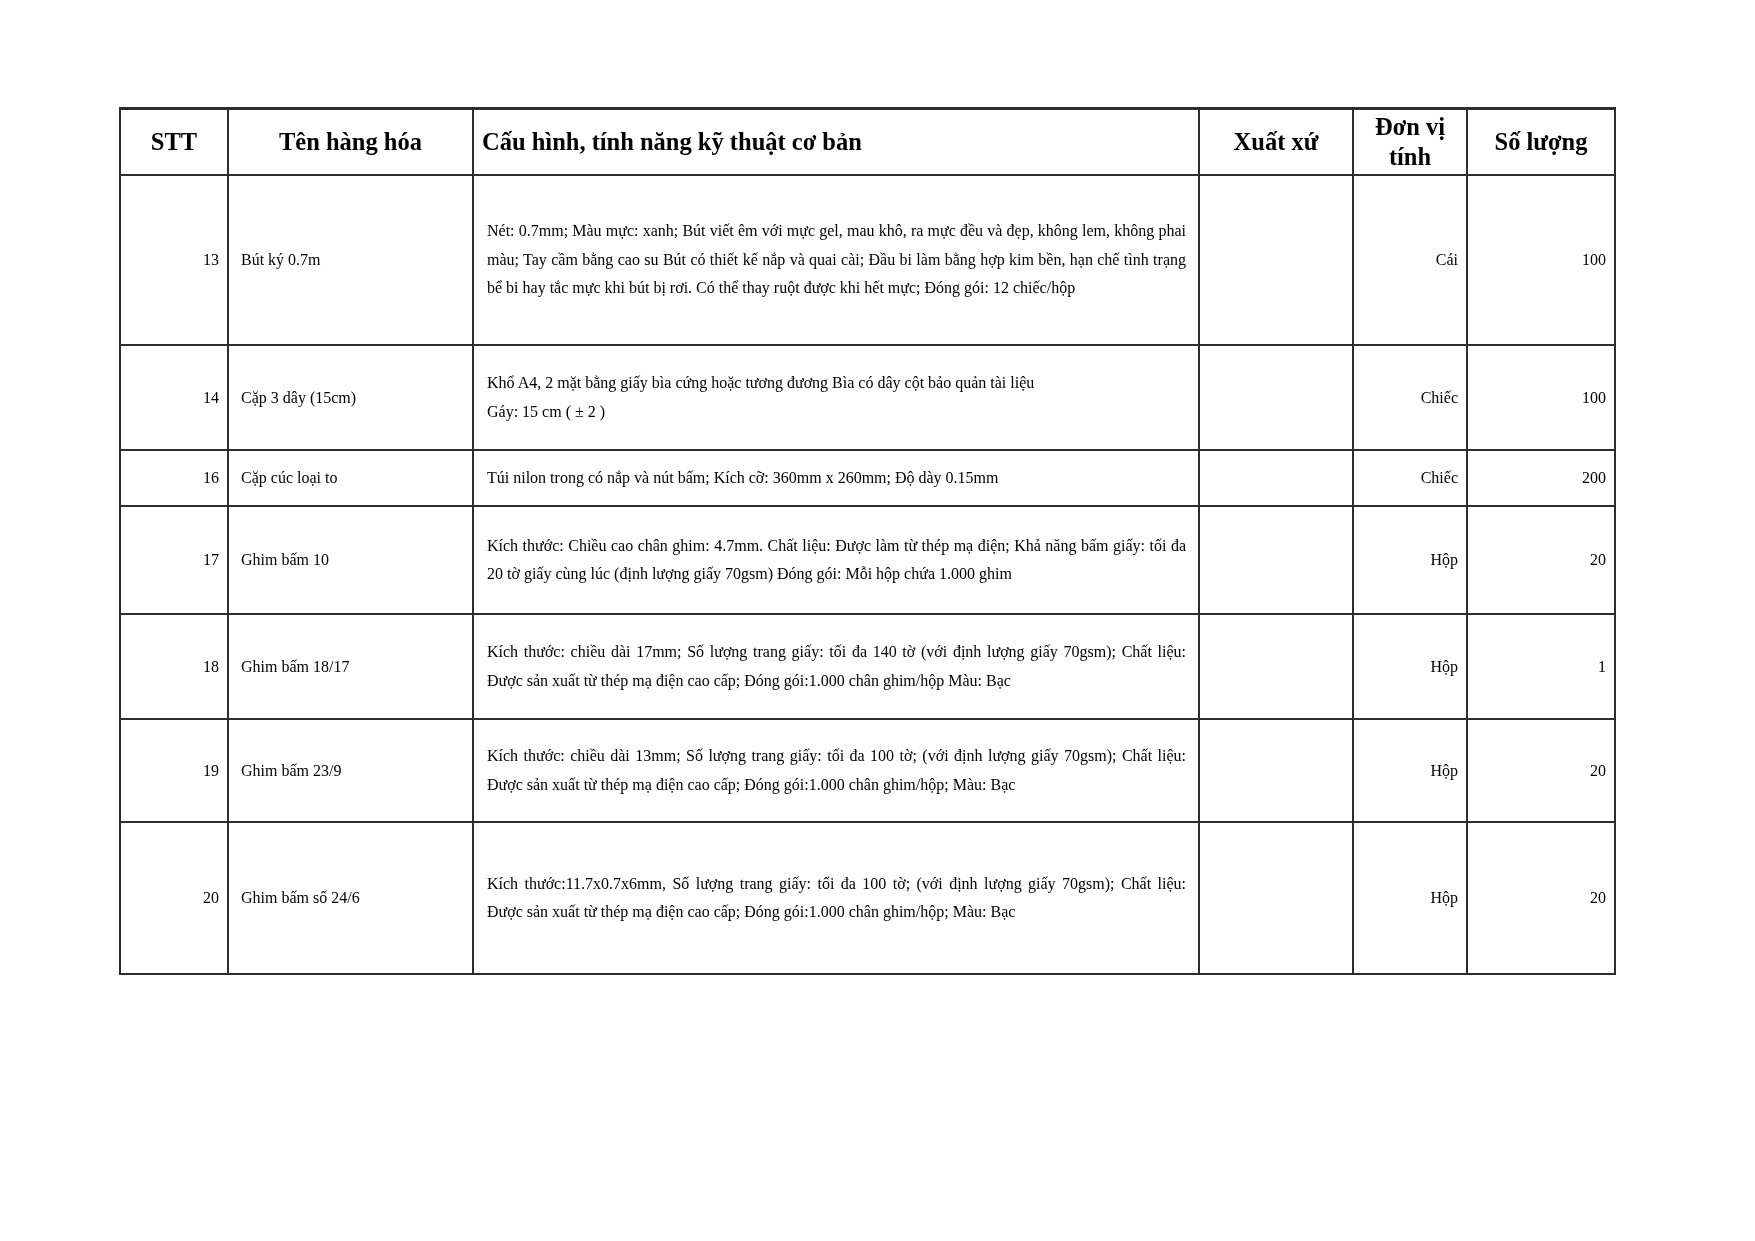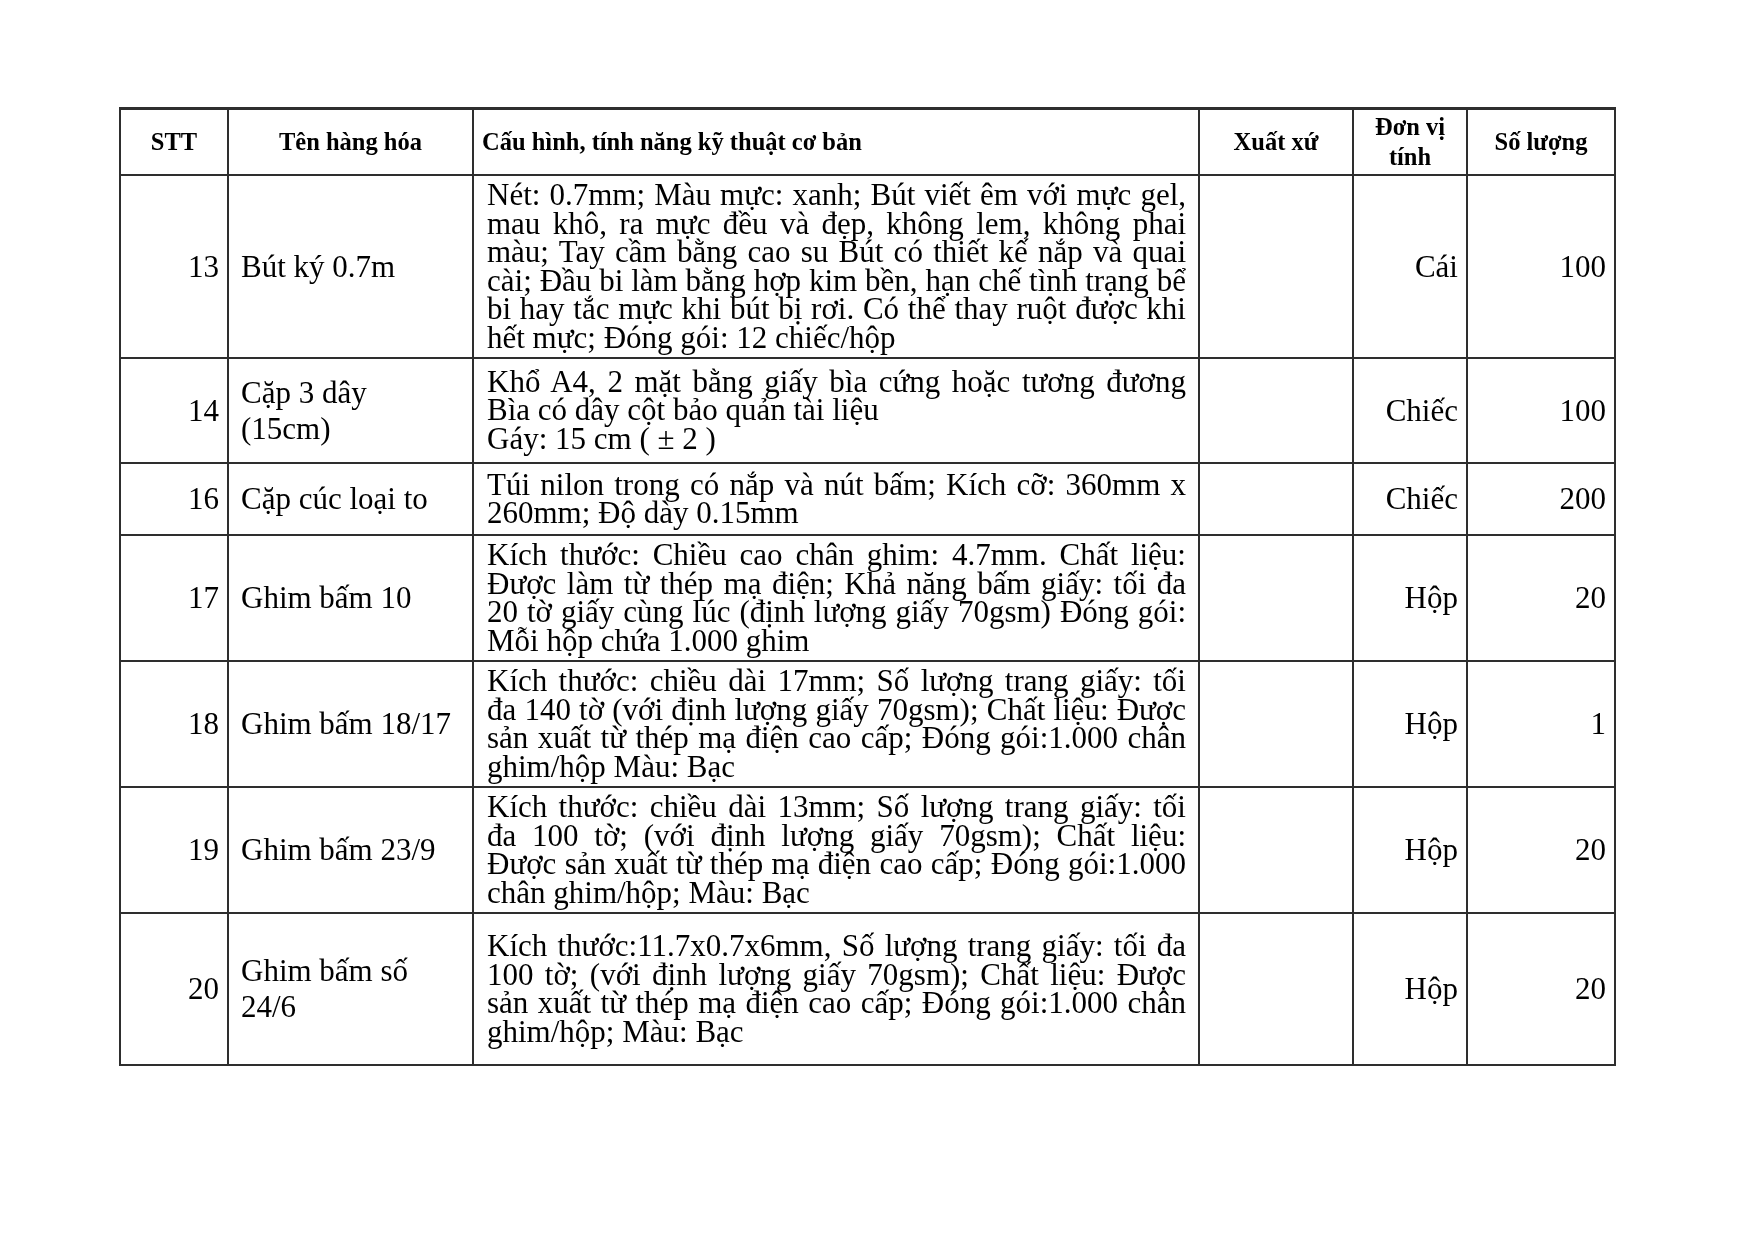--- a/index.html
+++ b/index.html
@@ -44,21 +44,21 @@
   th {
     font-weight: bold;
     font-size: 24.5px;
     text-align: center;
     vertical-align: middle;
     padding: 2px 8px;
     line-height: 30px;
   }
   th.h-spec { text-align: left; padding-left: 8px; }
   td {
-    font-size: 31px;
+    font-size: 16px;
     vertical-align: middle;
     padding: 2px 8px;
   }
   td.cell-stt, td.cell-origin, td.cell-unit, td.cell-qty {
     text-align: right;
   }
   td.cell-name {
     text-align: left;
     padding-left: 12px;
     padding-right: 10px;
@@ -108,21 +108,21 @@
           <td class="cell-stt">14</td>
           <td class="cell-name">Cặp 3 dây (15cm)</td>
           <td class="cell-spec">
             <div class="spec-para">Khổ A4, 2 mặt bằng giấy bìa cứng hoặc tương đương Bìa có dây cột bảo quản tài liệu</div>
             <div class="spec-para">Gáy: 15 cm ( ± 2 )</div>
           </td>
           <td class="cell-origin"></td>
           <td class="cell-unit">Chiếc</td>
           <td class="cell-qty">100</td>
         </tr>
-        <tr style="height: 72px;">
+        <tr style="height: 56px;">
           <td class="cell-stt">16</td>
           <td class="cell-name">Cặp cúc loại to</td>
           <td class="cell-spec">
             <div class="spec-para">Túi nilon trong có nắp và nút bấm; Kích cỡ: 360mm x 260mm; Độ dày 0.15mm</div>
           </td>
           <td class="cell-origin"></td>
           <td class="cell-unit">Chiếc</td>
           <td class="cell-qty">200</td>
         </tr>
         <tr style="height: 108px;">

